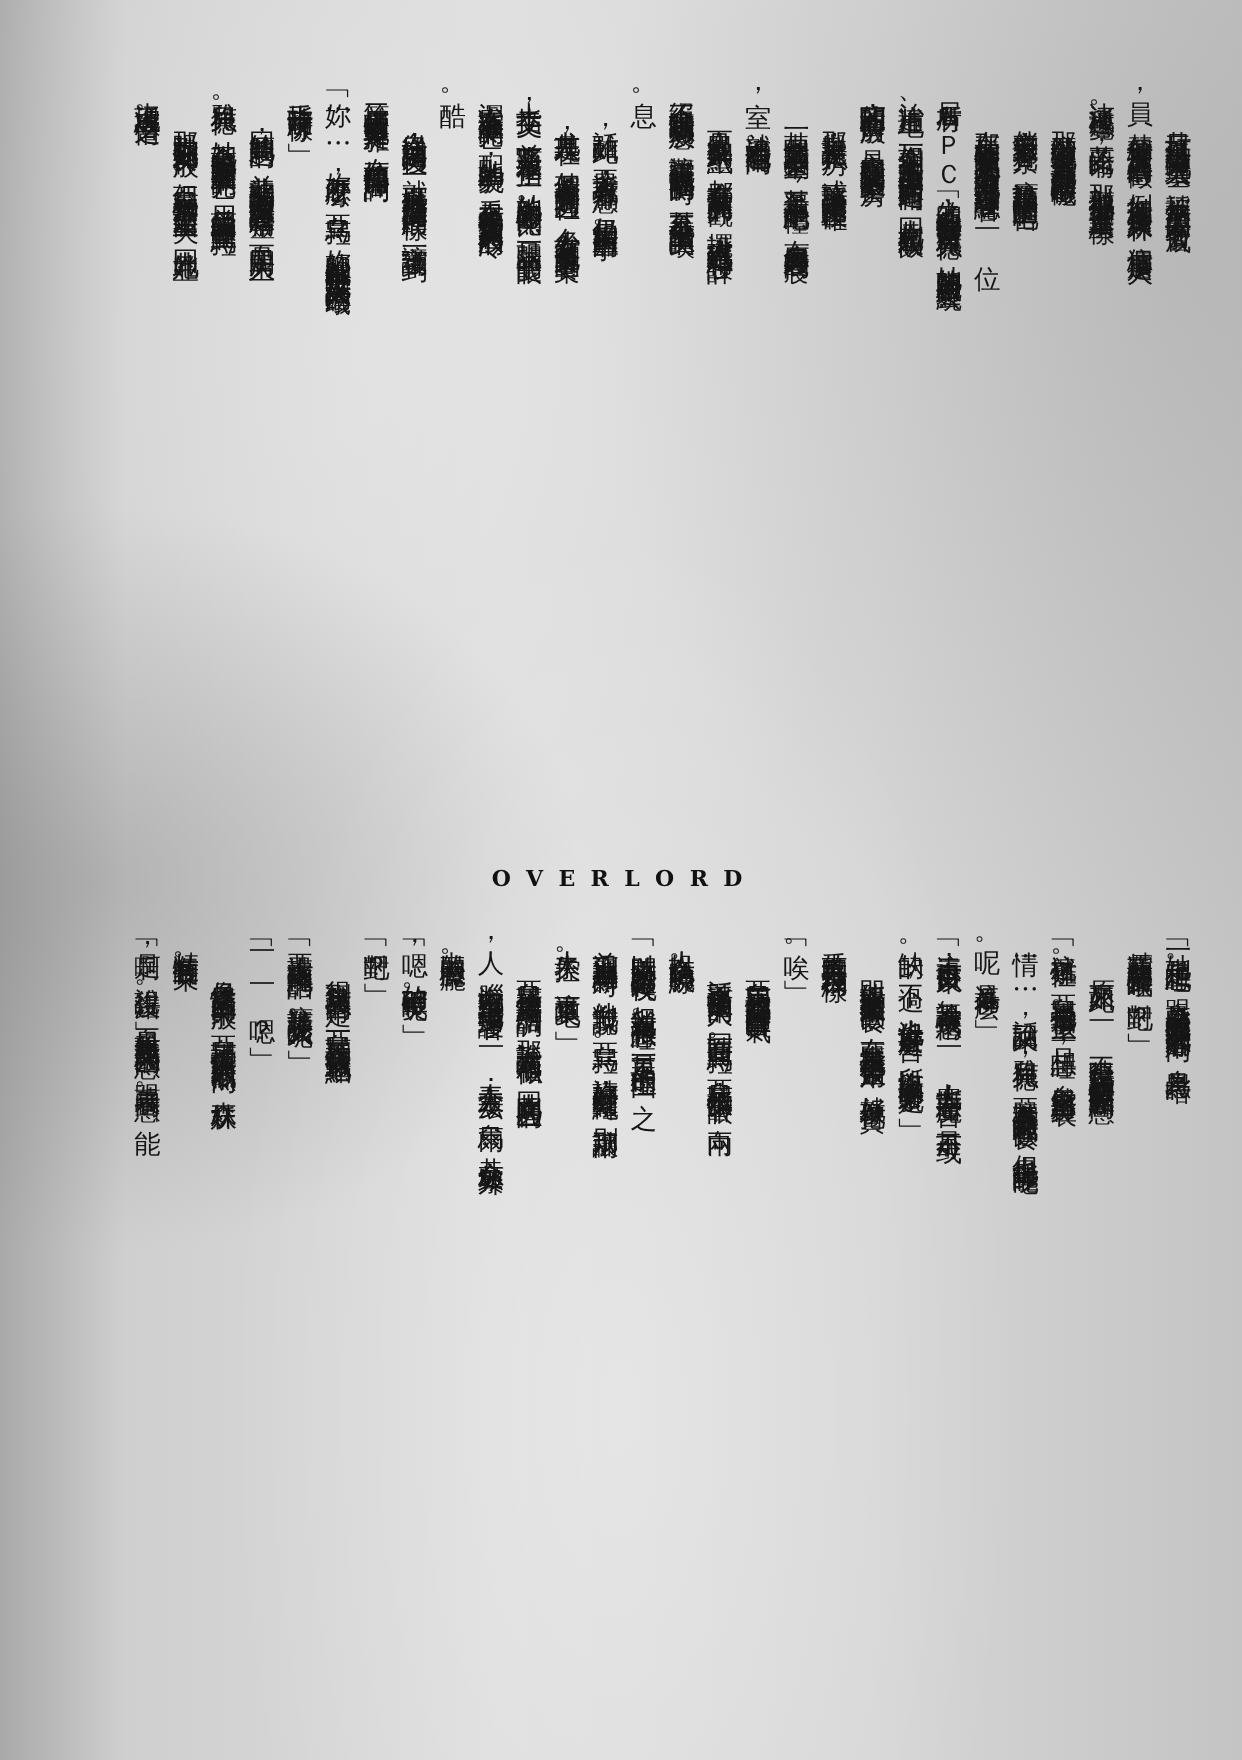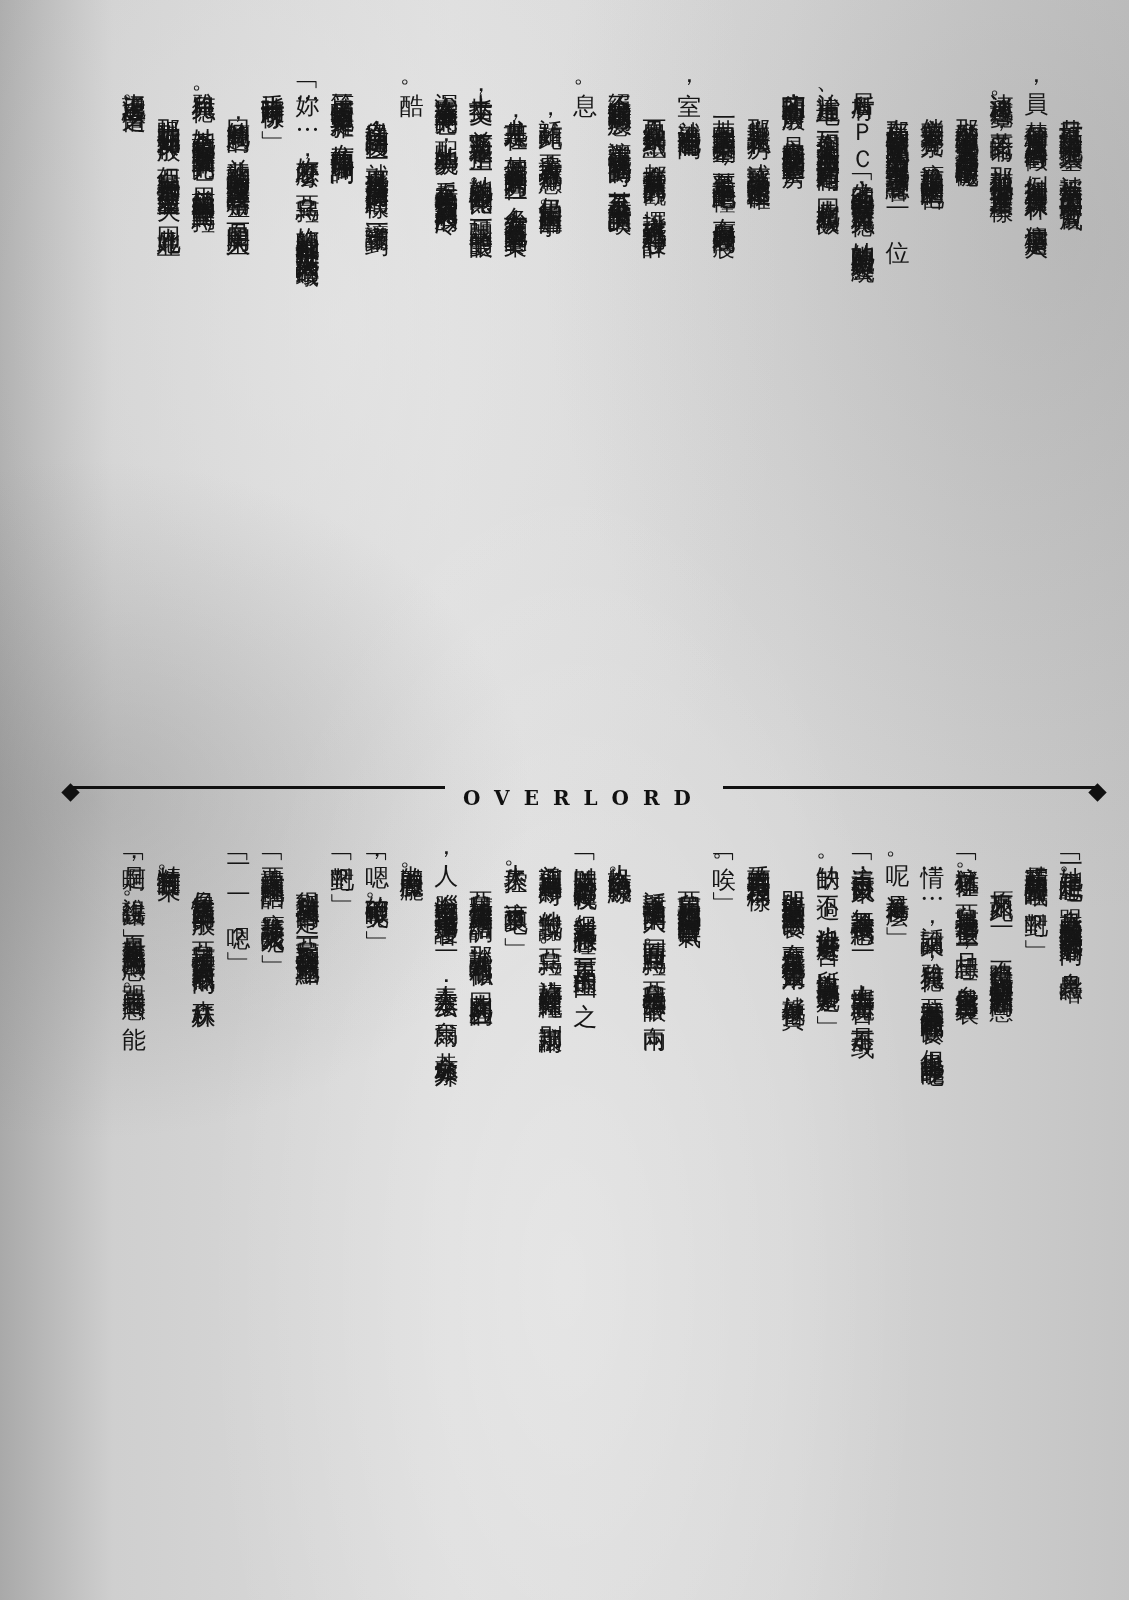--- a/index.html
+++ b/index.html
@@ -33,22 +33,22 @@
     writing-mode: vertical-rl;
     text-orientation: upright;
     font-size: 24px;
     line-height: 34.7px;
     letter-spacing: 2.2px;
     height: 100%;
     white-space: nowrap;
     overflow: hidden;
   }
   .divider {
-    position: absolute; top: 786px; left: 64px; width: 1040px; height: 24px;
-    display: flex; align-items: flex-start;
+    position: absolute; top: 786px; left: 48px; width: 1040px; height: 24px;
+    display: flex; align-items: center; flex-direction: column;
   }
   .divider .line { flex: 1; height: 3px; background: #111; }
   .divider .diamond {
     width: 13px; height: 13px; background: #111; transform: rotate(45deg); margin: 0 -4px 0 0;
   }
   .divider .diamond.r { margin: 0 0 0 -4px; }
   .divider .title {
     padding: 0 18px;
     font-family: "DejaVu Serif", serif;
     font-size: 20px; letter-spacing: 14px; font-weight: bold;

